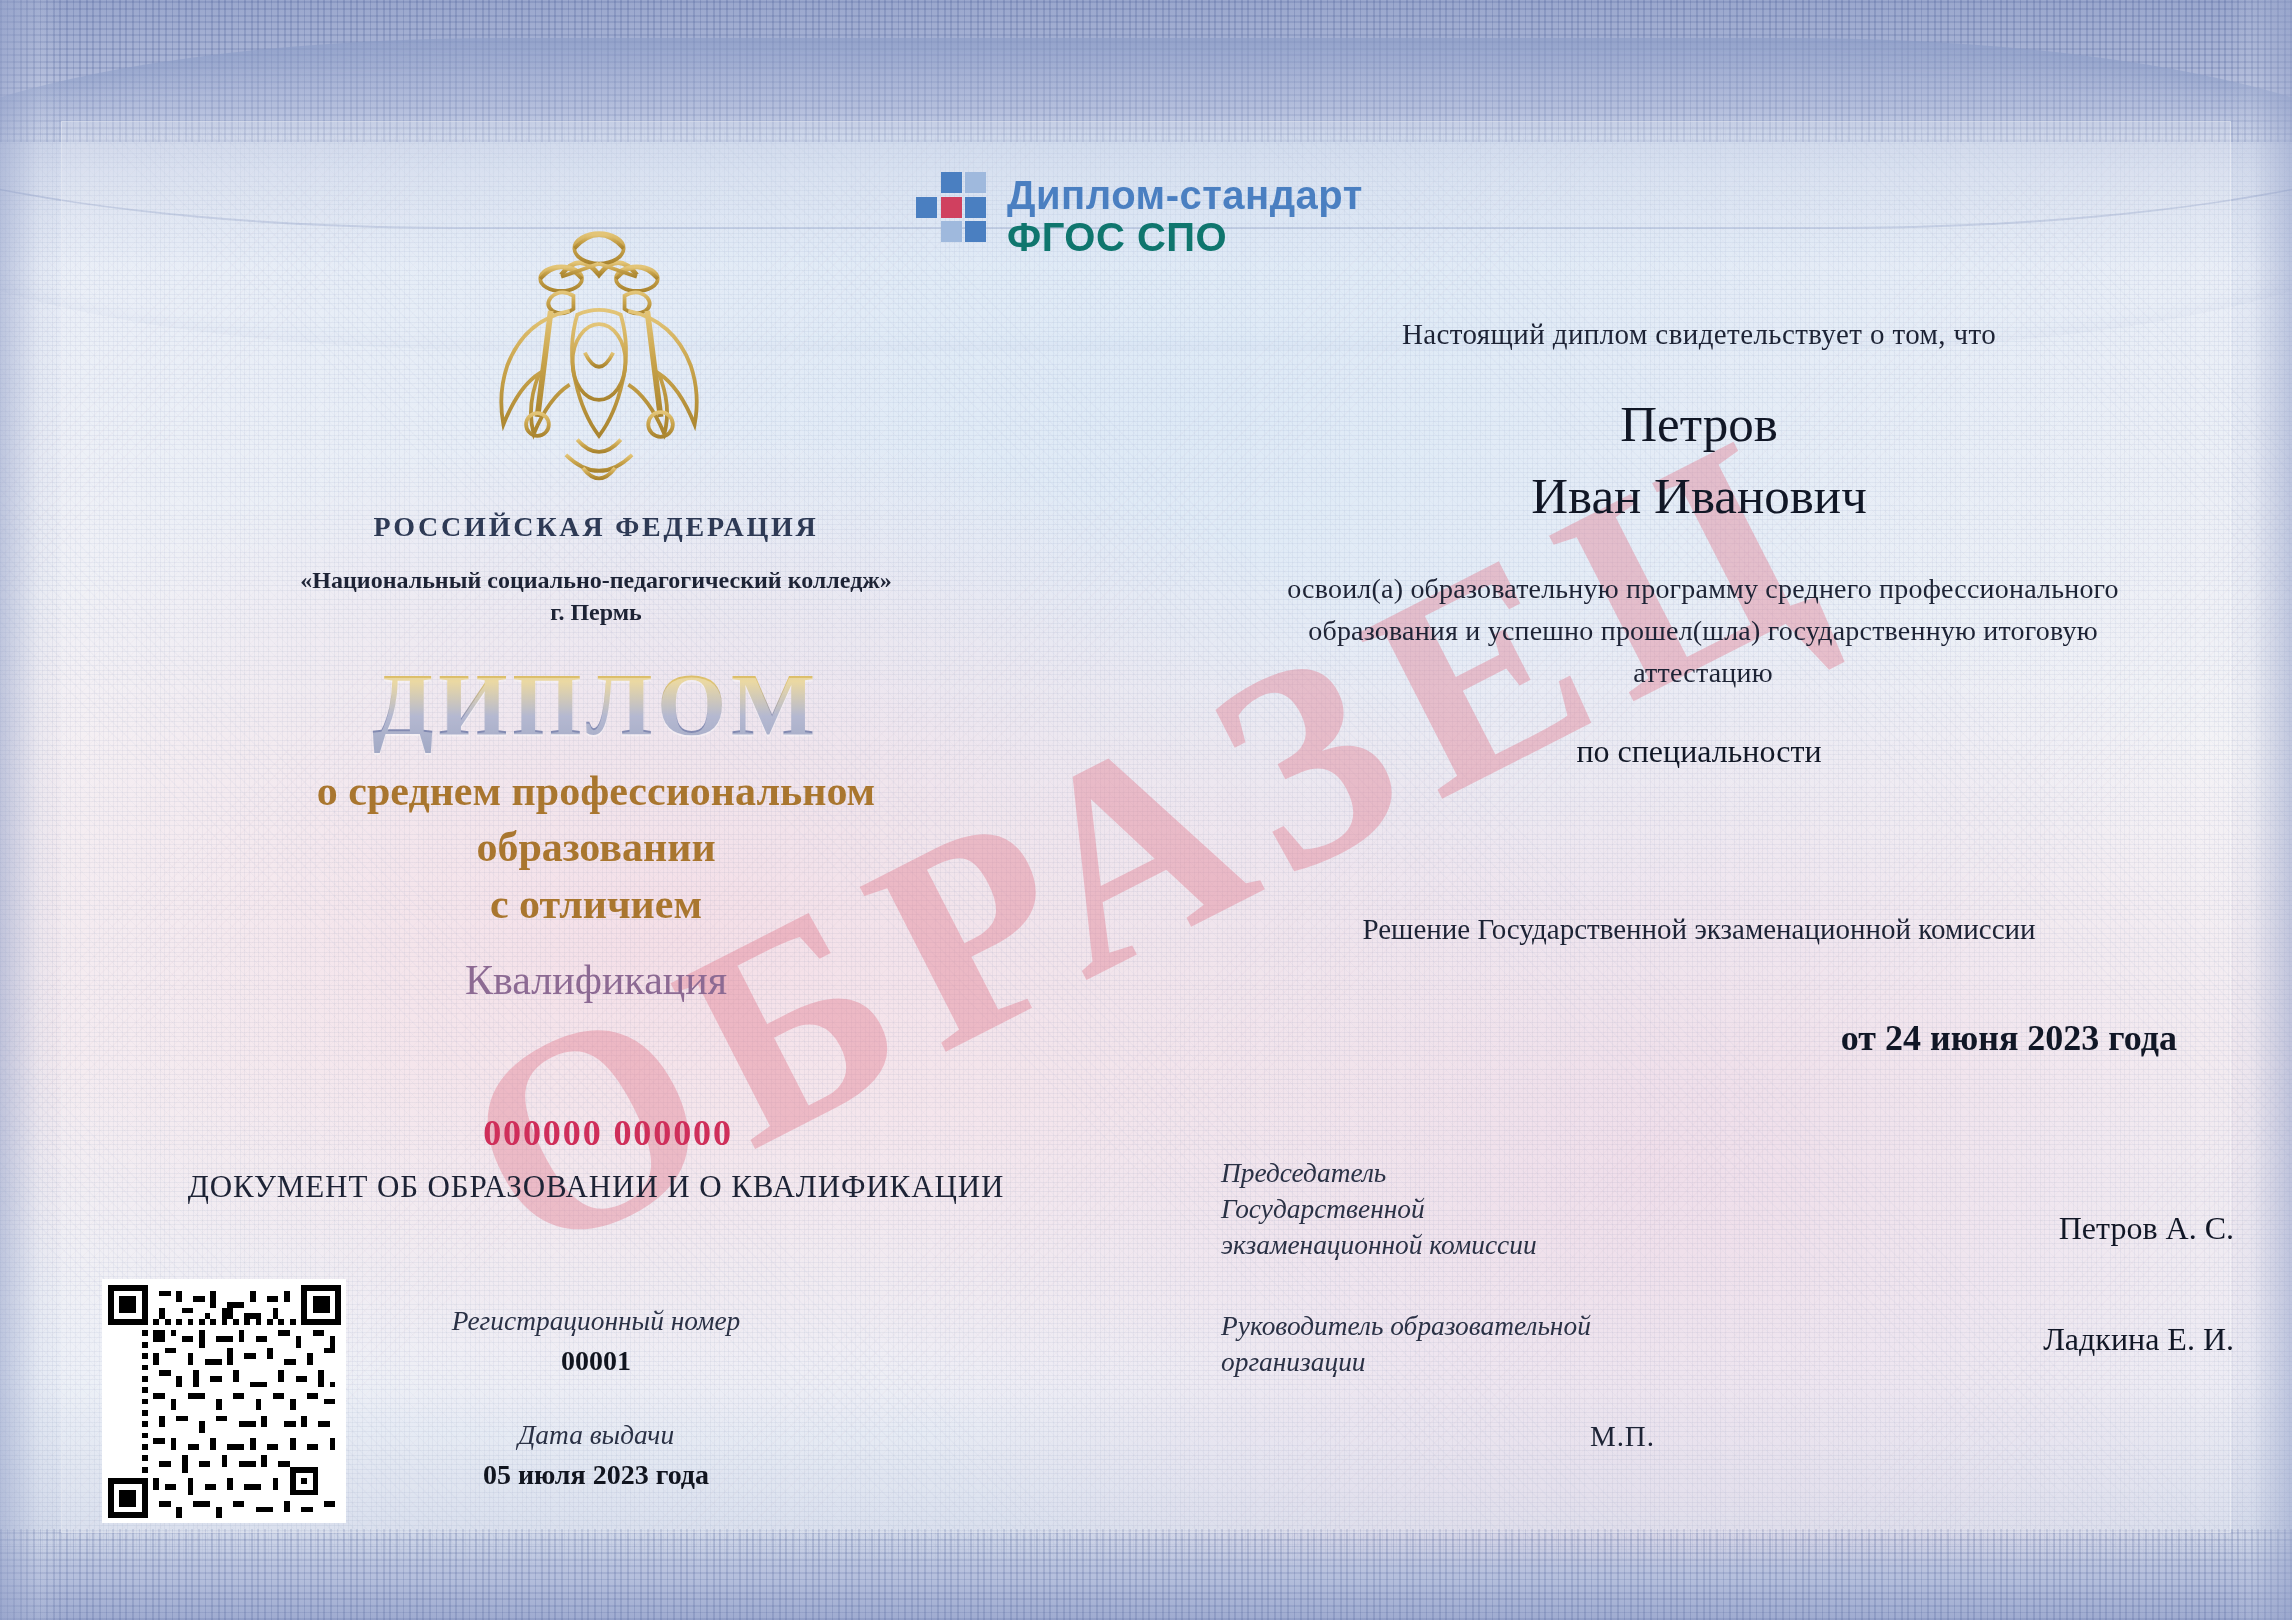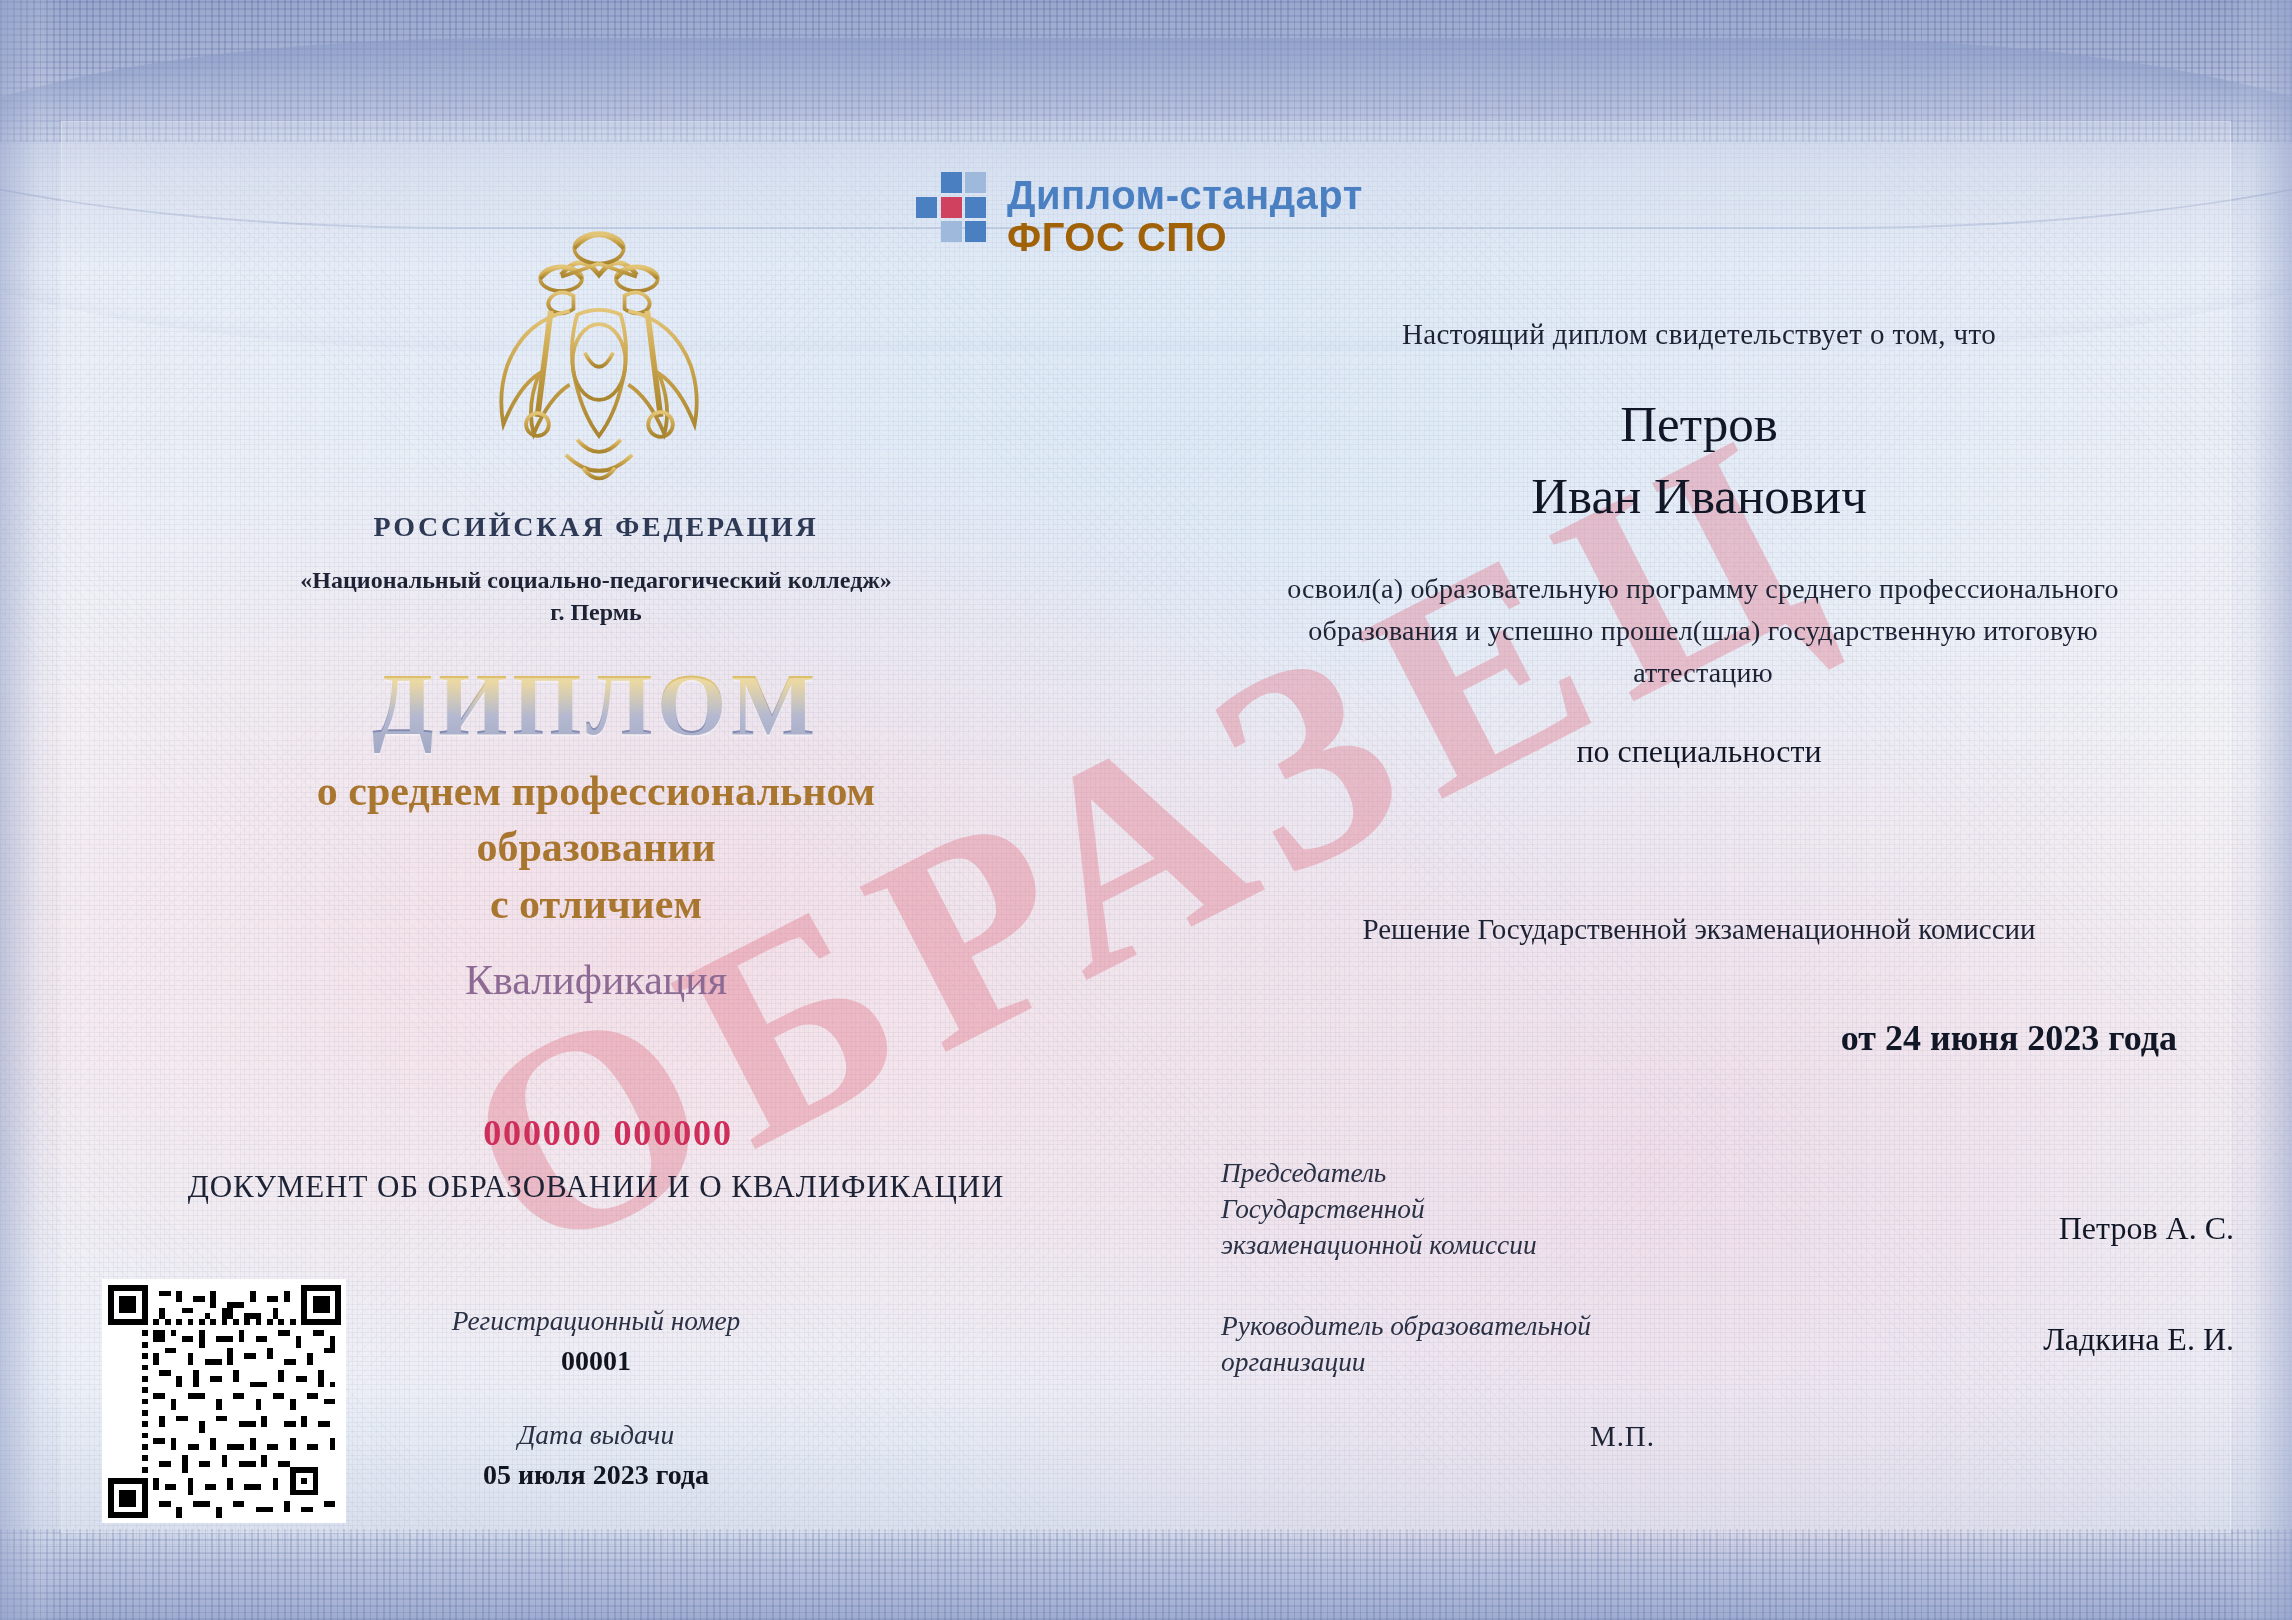--- a/index.html
+++ b/index.html
@@ -139,21 +139,21 @@
   }
   .logo-text .l1 {
     font-size: 40px;
     font-weight: 700;
     color: #4a7fc1;
     letter-spacing: 0.5px;
   }
   .logo-text .l2 {
     font-size: 40px;
     font-weight: 700;
-    color: #a16207;
+    color: #0f766e;
     letter-spacing: 0.5px;
   }
 
   
   .coat {
     position: absolute;
     left: 471px;
     top: 220px;
     width: 256px;
     height: 284px;

